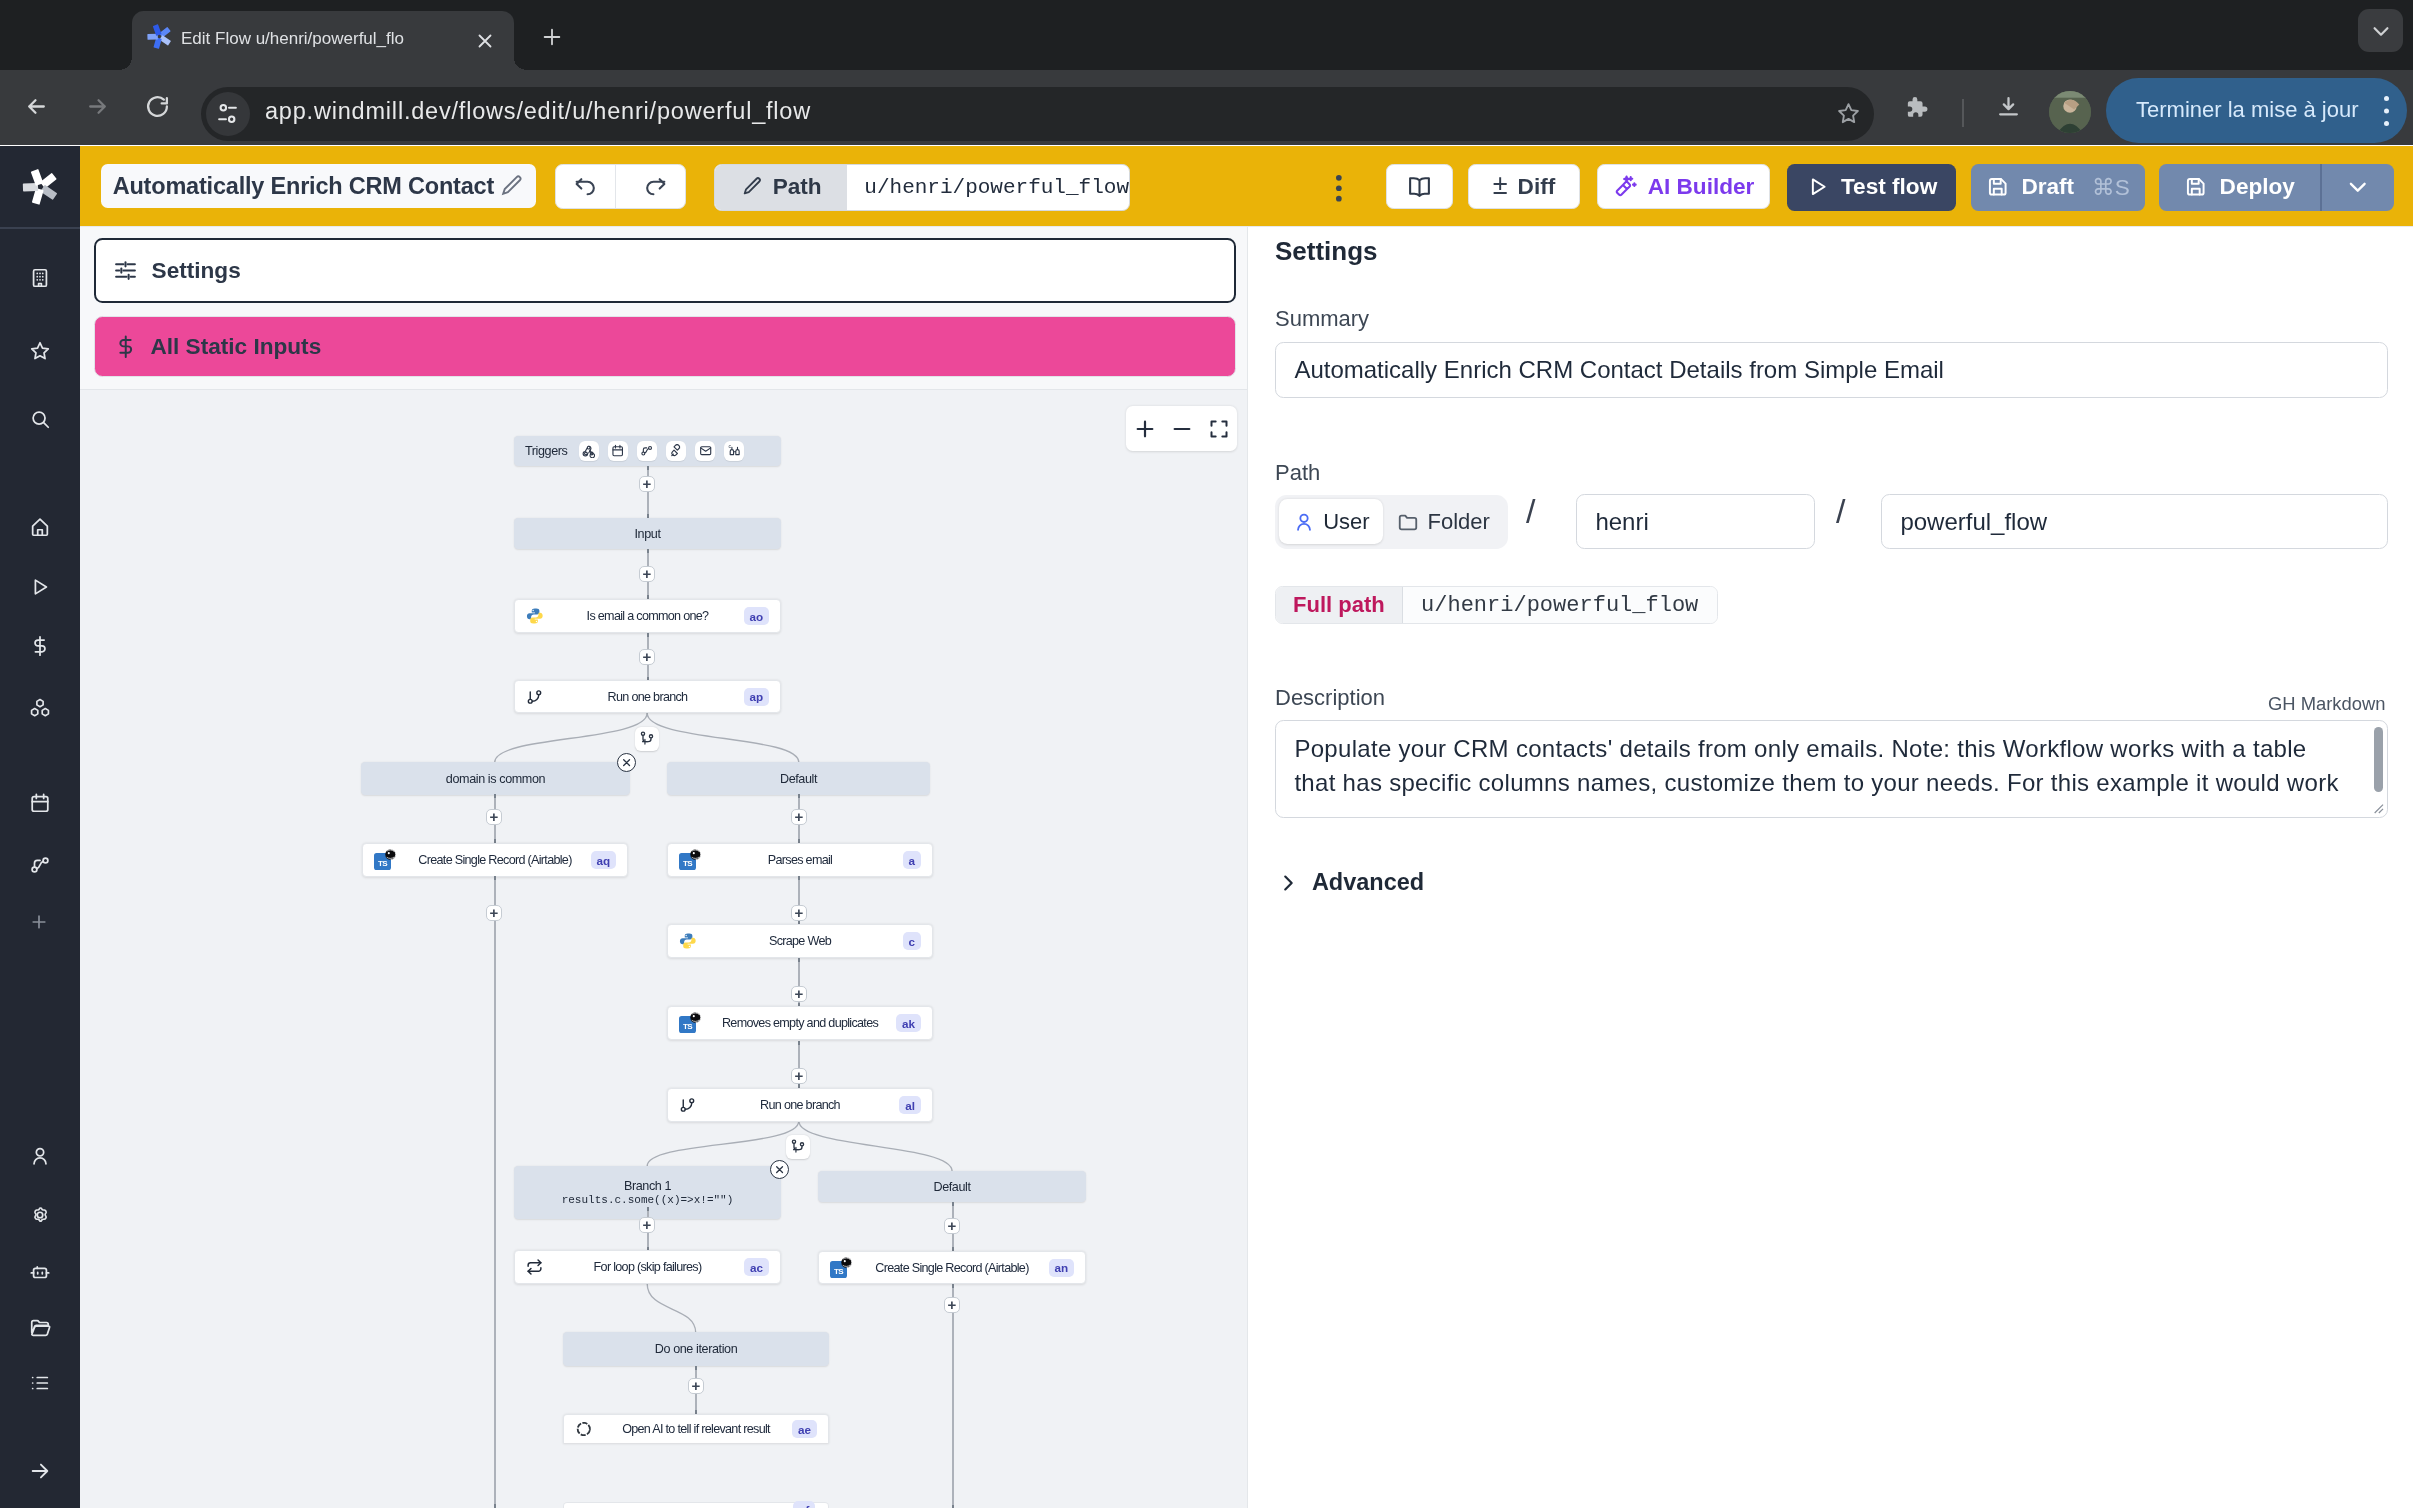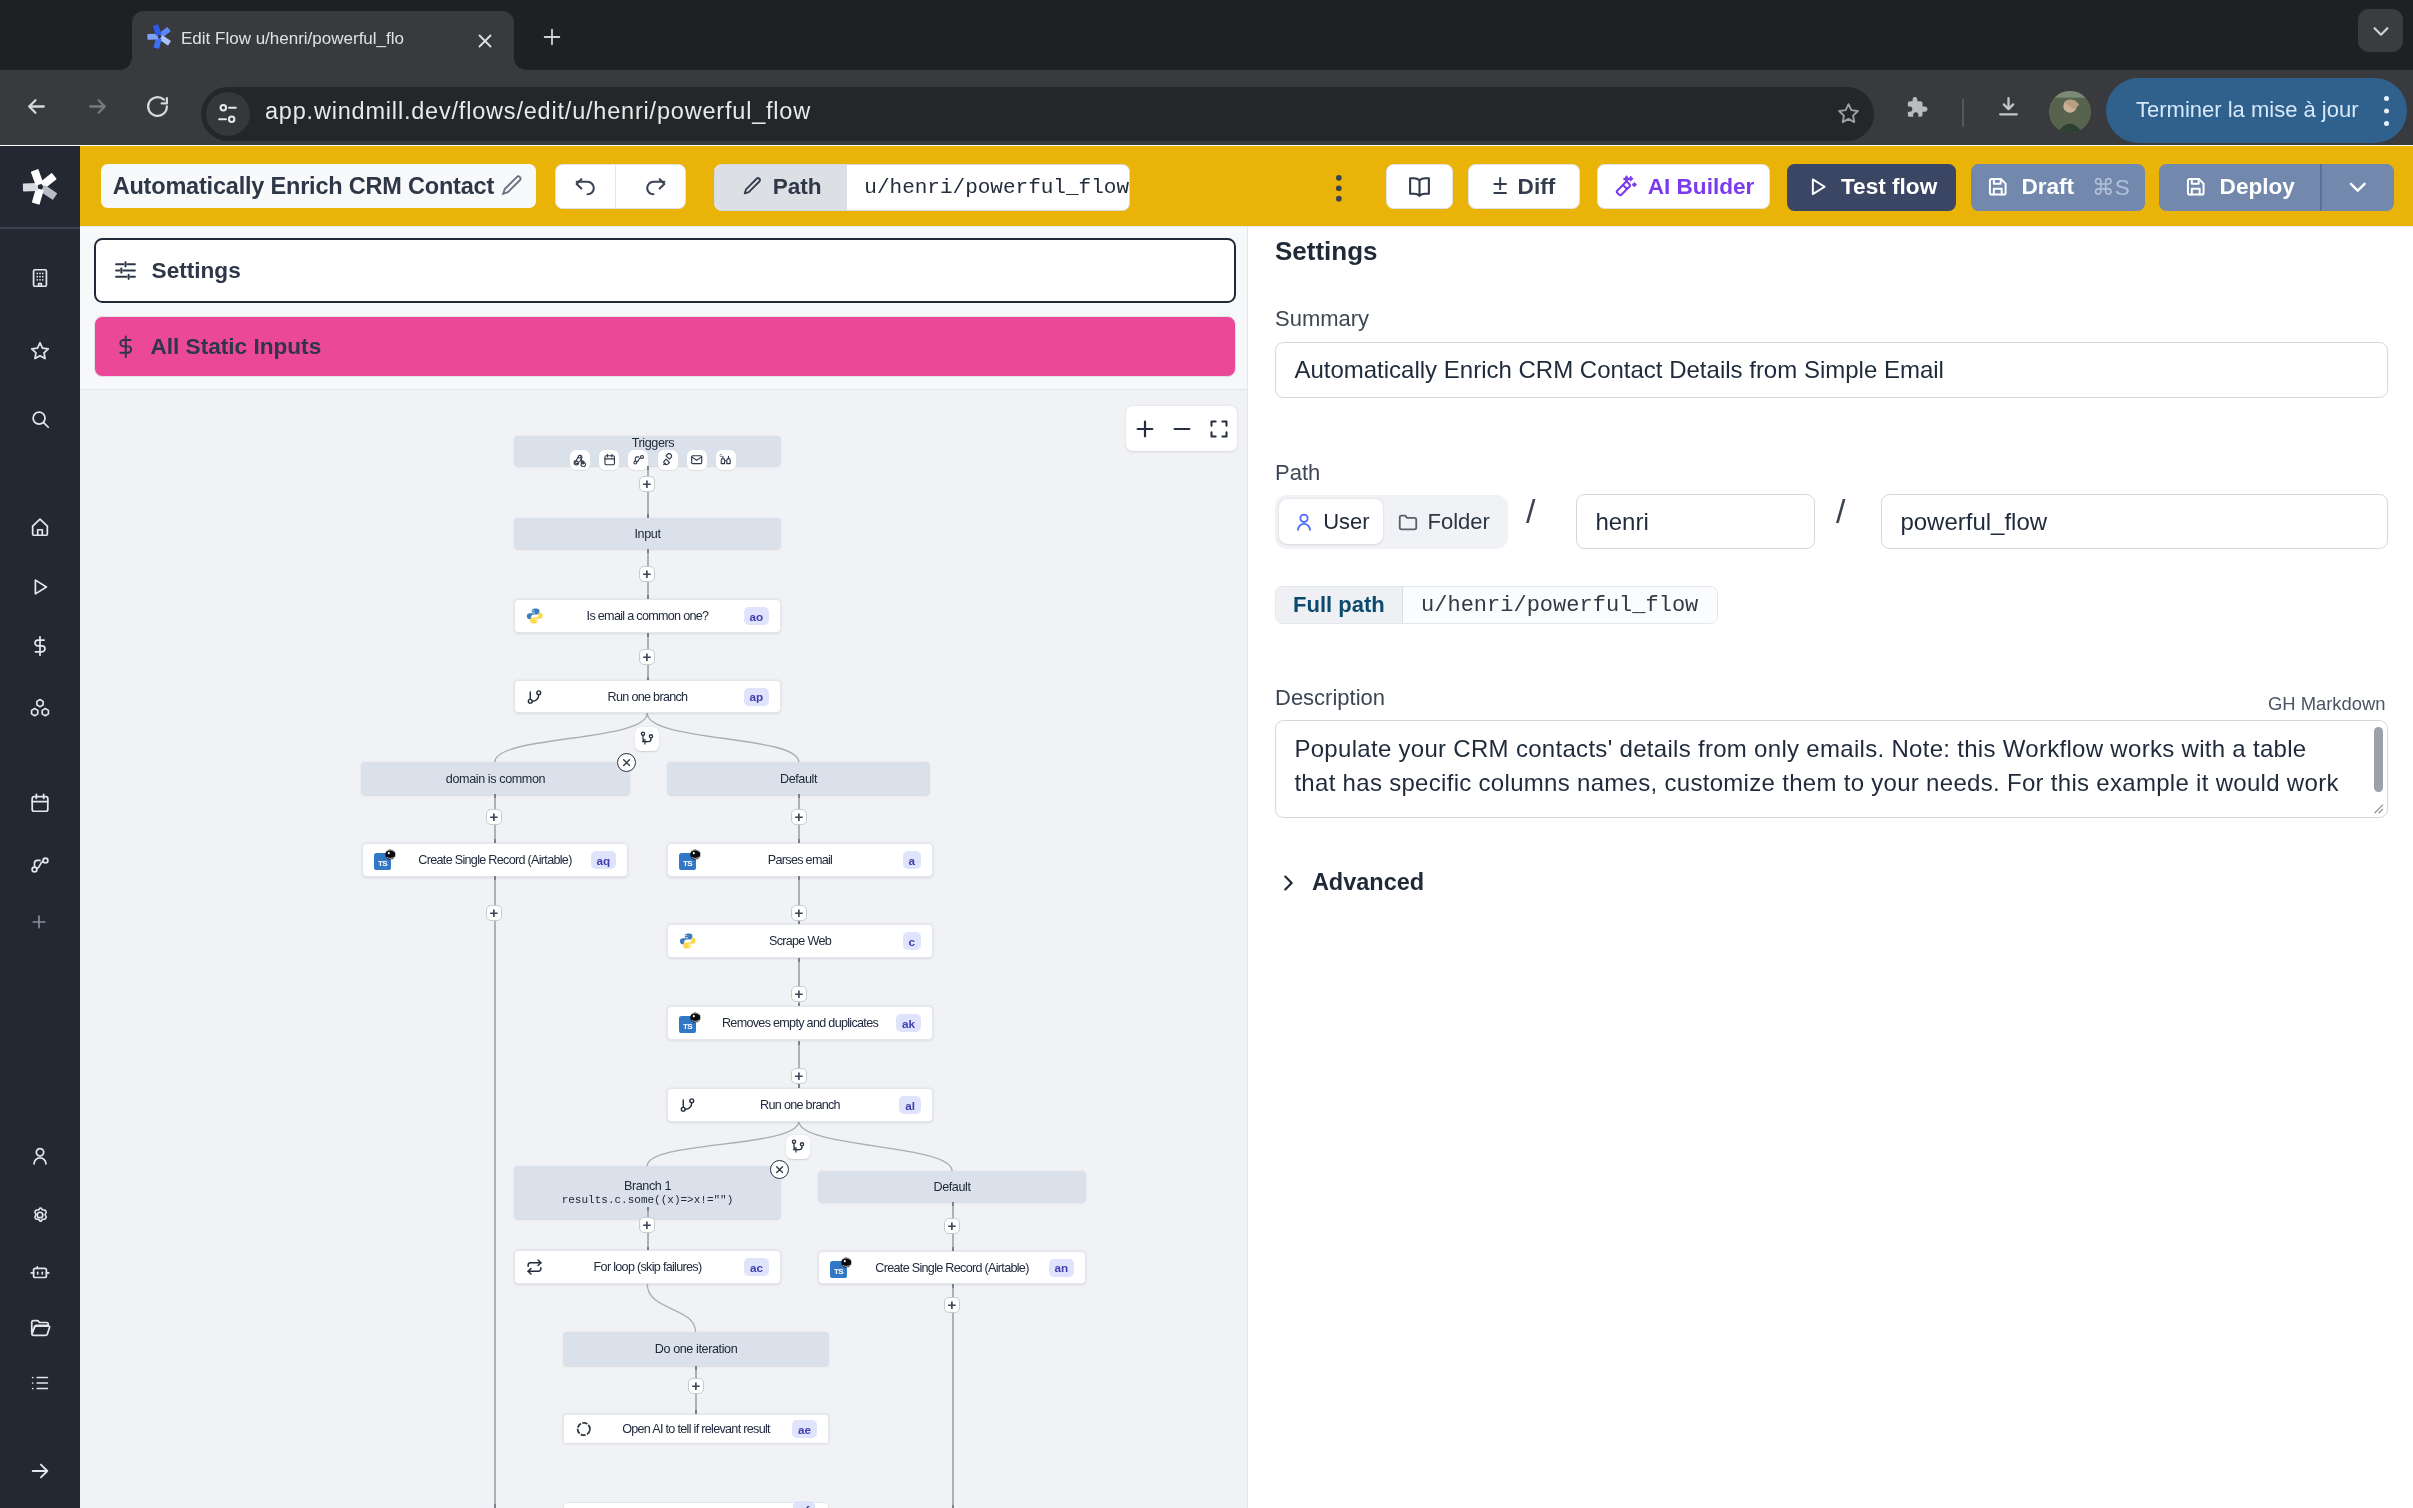--- a/index.html
+++ b/index.html
@@ -356,21 +356,21 @@
 
   <div id="graph" class="abs" style="left:0; top:0; width:1167px; height:1281px;">
     <svg class="abs" style="left:0; top:0;" width="1167" height="1281" fill="none" viewBox="0 0 1393 1529">
       <path d="M677 580 C677 615 495 606 495 639" stroke="#a9aeb6" stroke-width="1.6"></path>
       <path d="M677 580 C677 615 858 606 858 639" stroke="#a9aeb6" stroke-width="1.6"></path>
       <path d="M858 1067 C858 1100 677 1090 677 1121" stroke="#a9aeb6" stroke-width="1.6"></path>
       <path d="M858 1067 C858 1100 1041 1094 1041 1127" stroke="#a9aeb6" stroke-width="1.6"></path>
       <path d="M677 1261 C677 1295 735 1288 735 1320" stroke="#a9aeb6" stroke-width="1.6"></path>
     </svg>
 
-    <div class="hdr" style="left:434px; top:209px; width:267px; height:30px; flex-direction:column; justify-content:flex-start; font-size:13.4px;">
+    <div class="hdr" style="left:434px; top:209px; width:267px; height:30px; flex-direction:row; justify-content:flex-start; font-size:13.4px;">
       <span style="margin-left:11px; font-size:12.6px;">Triggers</span>
       <div style="display:flex; gap:9.2px; margin-left:11px;">
         <div class="tbtn">
               <svg width="13.4" height="13.4" viewBox="0 0 24 24" fill="none" stroke="#2c3648" stroke-width="2" stroke-linecap="round">
                 <path d="M12 4 a4 4 0 0 1 3.5 6 L12 16"></path>
                 <circle cx="12" cy="6.5" r="2.4"></circle>
                 <path d="M9 7.5 L5.8 13.5 a4 4 0 1 0 4.2 4"></path>
                 <circle cx="7" cy="17" r="2.4"></circle>
                 <path d="M14 11 l3.5 5.8 a4 4 0 1 1-2 1.2"></path>
                 <circle cx="17.5" cy="17" r="2.4"></circle>
@@ -646,21 +646,21 @@
           </svg>
       Folder
     </div>
   </div>
   <div class="abs" style="left:278px; top:265px; font-size:34px; font-weight:400; color:#3b4250;">/</div>
   <div class="inp" style="left:328px; top:267px; width:239px; height:55px;">henri</div>
   <div class="abs" style="left:588px; top:265px; font-size:34px; font-weight:400; color:#3b4250;">/</div>
   <div class="inp" style="left:633px; top:267px; width:507px; height:55px;">powerful_flow</div>
 
   <div class="abs" style="left:27px; top:359px; height:38px; display:flex; border-radius:7.5px; overflow:hidden; border:0.8px solid #e3e6ea;">
-    <div style="background:#eef0f3; display:flex; align-items:center; padding:0 17px; font-size:22px; font-weight:bold; color:#0c4a6e;">Full path</div>
+    <div style="background:#eef0f3; display:flex; align-items:center; padding:0 17px; font-size:22px; font-weight:bold; color:#be185d;">Full path</div>
     <div style="background:#fbfcfd; border-left:1.7px solid #dadee3; display:flex; align-items:center; padding:0 18.4px; font-family:'Liberation Mono',monospace; font-size:22px; color:#323a45;">u/henri/powerful_flow</div>
   </div>
 
   <div class="lbl" style="top:458px;">Description</div>
   <div class="abs" style="right:28.5px; top:466px; font-size:18.4px; color:#4b5563;">GH Markdown</div>
   <div class="abs" style="left:27px; top:493px; width:1113px; height:98px; background:#fff; border:1.7px solid #d4d8de; border-radius:8.4px; padding:11px 18.4px 0 18.4px; font-size:24px; line-height:34px; color:#1f2a3a; letter-spacing:0.3px;">
     <div style="white-space:nowrap; overflow:visible;">Populate your CRM contacts' details from only emails. Note: this Workflow works with a table</div>
         <div style="white-space:nowrap; overflow:visible;">that has specific columns names, customize them to your needs. For this example it would work</div>
     <div class="abs" style="right:4.2px; top:5.9px; width:9.2px; height:65px; background:#9aa1aa; border-radius:5px;"></div>
     <div class="abs" style="right:2.5px; bottom:2.5px; width:11.7px; height:11.7px;">

